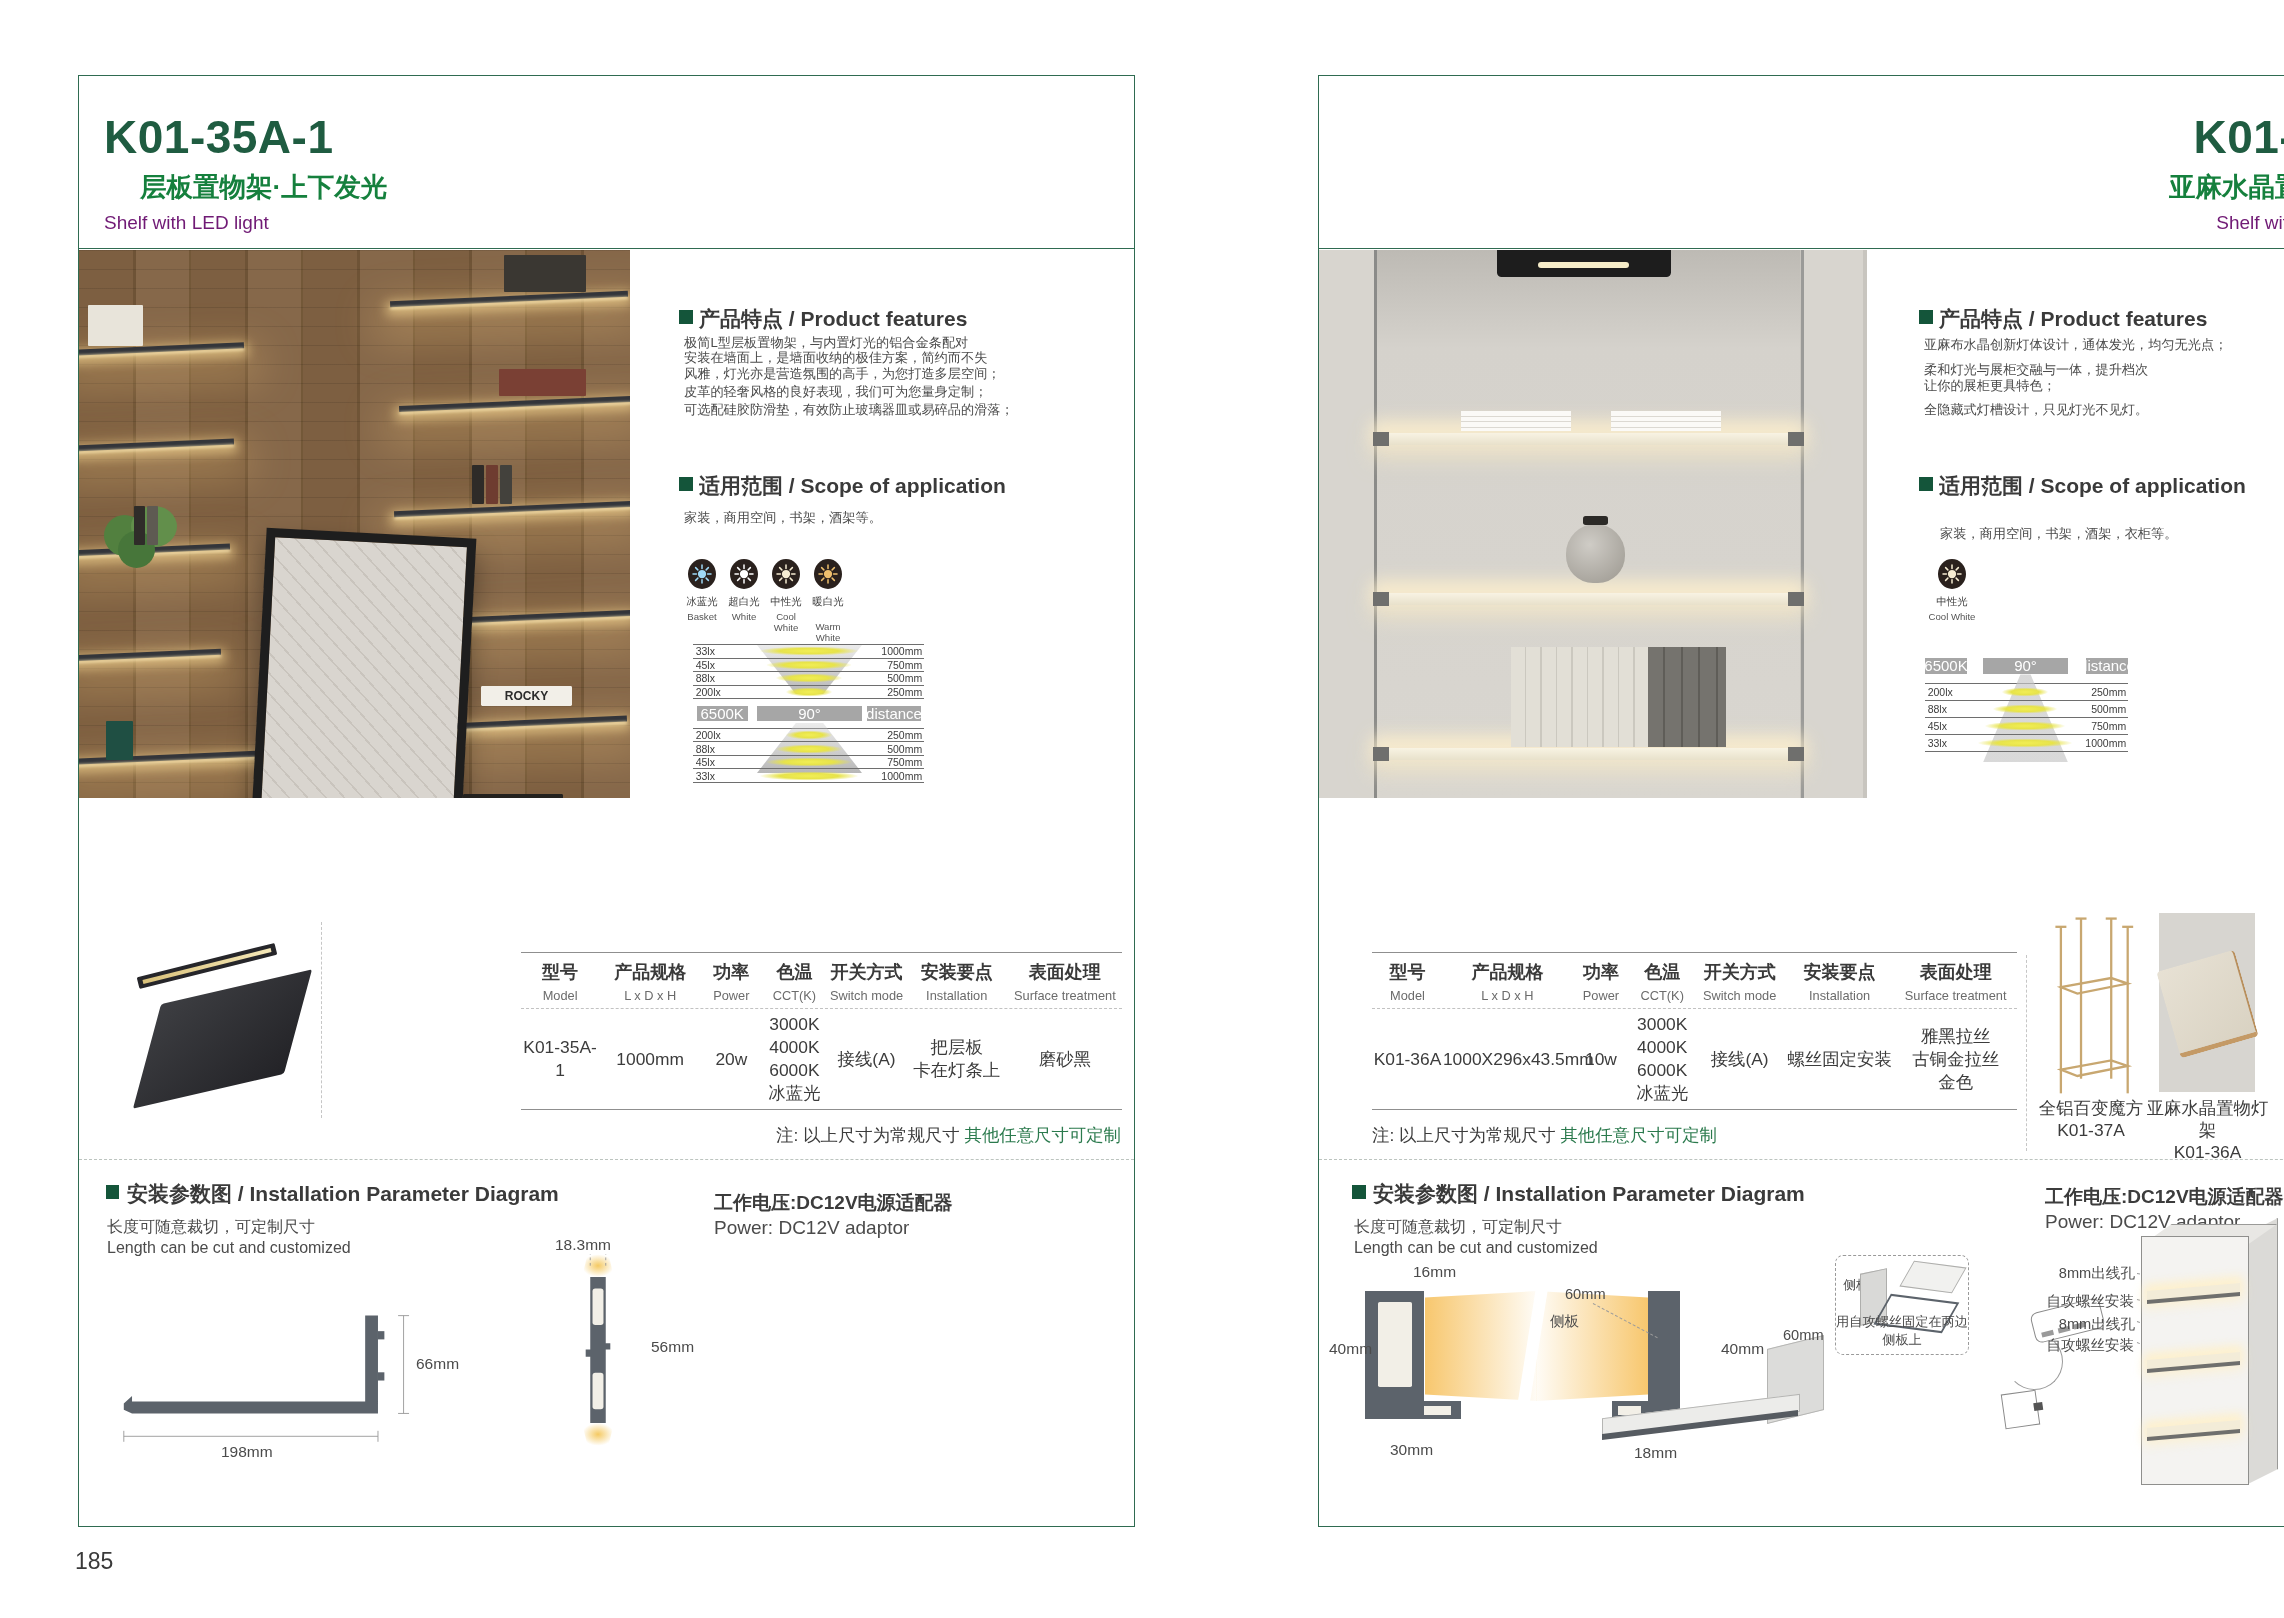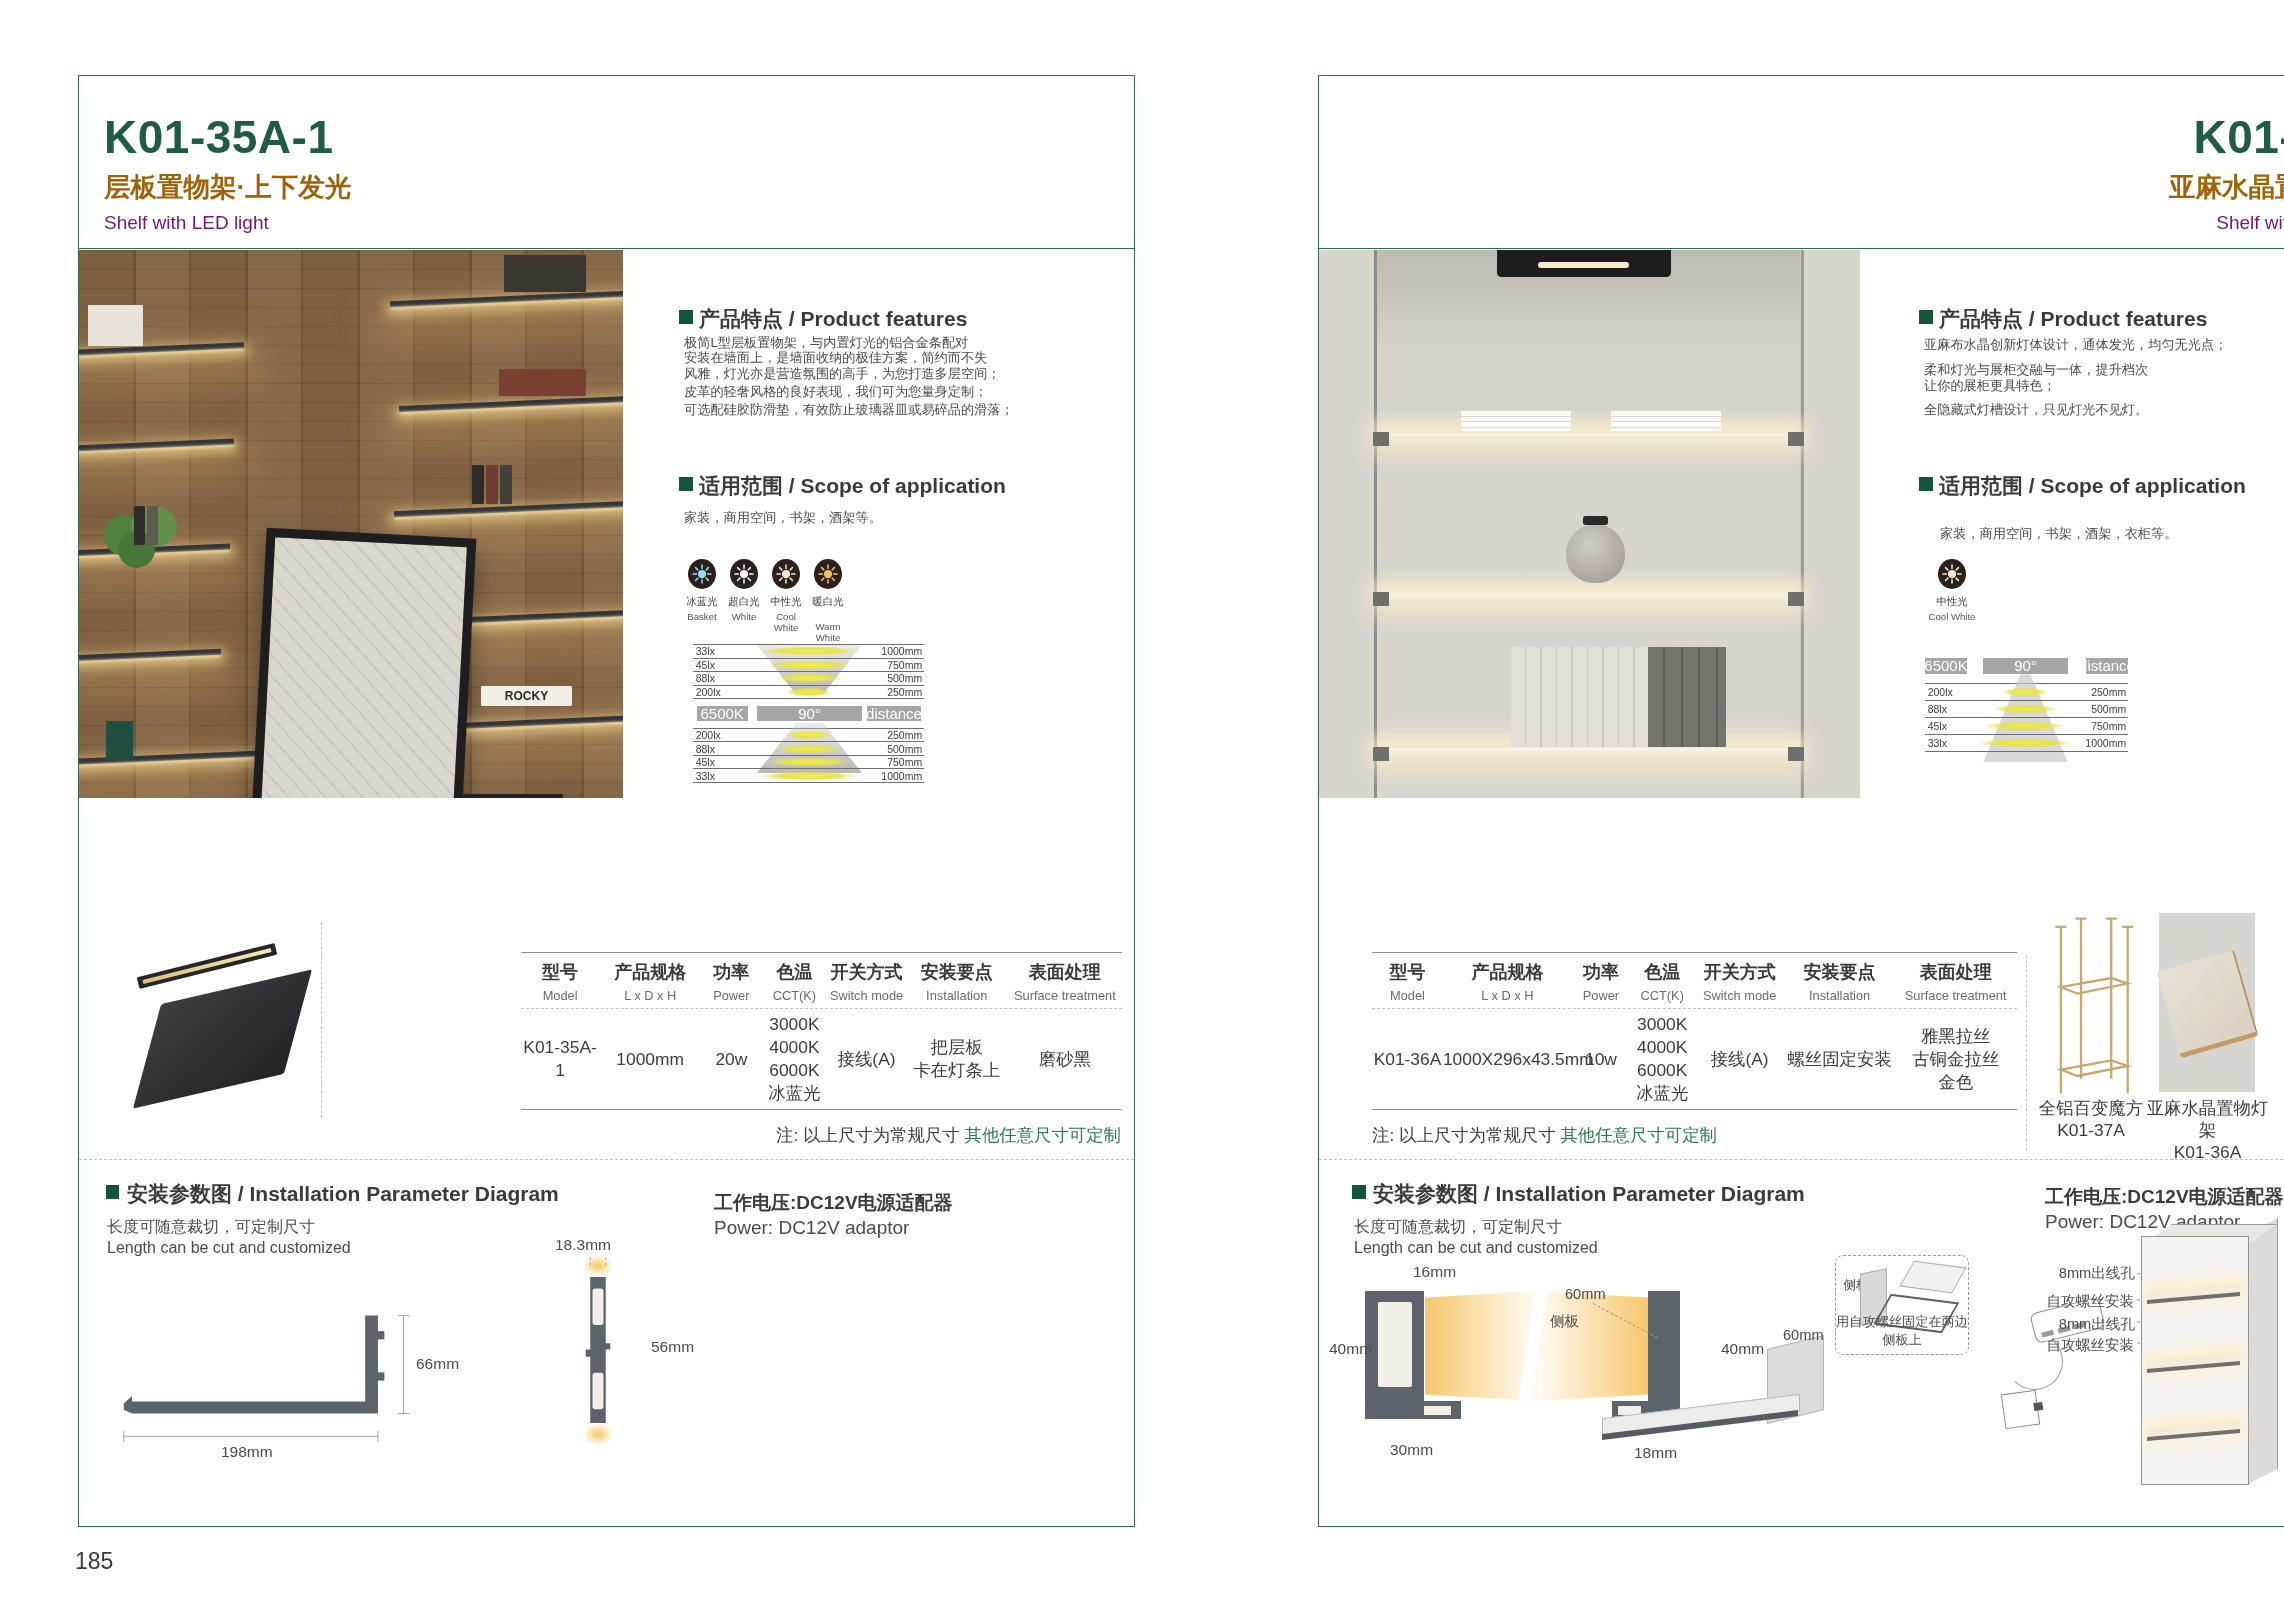--- a/index.html
+++ b/index.html
@@ -3,27 +3,27 @@
 <meta charset="utf-8">
 <style>
   html,body{margin:0;padding:0;background:#fff;}
   .canvas{position:relative;width:2482px;height:1618px;background:#ffffff;
     font-family:"Liberation Sans","DejaVu Sans",sans-serif;color:#3c3c3c;overflow:hidden;}
   .page{position:absolute;top:75px;height:1450px;border:1.4px solid #2f6b51;background:#fff;}
   .page-left{left:78px;width:1055px;}
   .page-right{left:1318px;width:1089px;}
   .abs{position:absolute;}
   .model-title{font-size:46px;font-weight:bold;color:#1f5c41;letter-spacing:0.5px;line-height:1.05;}
-  .title-cn{font-size:26.5px;font-weight:bold;color:#a16207;margin-top:7.3px;}
+  .title-cn{font-size:26.5px;font-weight:bold;color:#15803d;margin-top:7.3px;margin-left:36px;}
   .title-en{font-size:19px;color:#701a75;margin-top:7px;}
   .hline{position:absolute;left:0;right:0;top:172px;height:1.4px;background:#2f6b51;}
   .sec-bullet{position:absolute;width:13.7px;height:13.7px;background:#14553a;}
   .sec-head{position:absolute;font-size:21px;font-weight:bold;color:#3a3a3a;white-space:nowrap;}
   .body-text{position:absolute;font-size:13.2px;color:#4b4b4b;line-height:15px;white-space:nowrap;}
-  .photo{position:absolute;overflow:hidden;}
+  .photo{position:absolute;overflow:hidden;padding-left:7px;}
   
   .wood{position:absolute;inset:0;background:
     repeating-linear-gradient(180deg,rgba(0,0,0,.10) 0 1.4px,rgba(0,0,0,0) 1.4px 19px),
     repeating-linear-gradient(90deg,#7d5f41 0 54px,#6e5336 54px 57px,#86684a 57px 110px,#735838 110px 112px);}
   .lshelf{position:absolute;height:5.5px;background:#33353a;transform:rotate(-2.5deg);
     box-shadow:0 4.6px 12px 3.7px rgba(255,223,150,.65),0 18px 41px 15.5px rgba(255,210,130,.28);}
   .lshelf .glow{position:absolute;left:0;right:0;top:5.5px;height:2.3px;background:#ffedb8;filter:blur(1.4px);}
   .bookspine{position:absolute;border-radius:0.9px;}
   
   .rshelf{position:absolute;left:57px;width:425px;height:12px;border-radius:1.8px;

